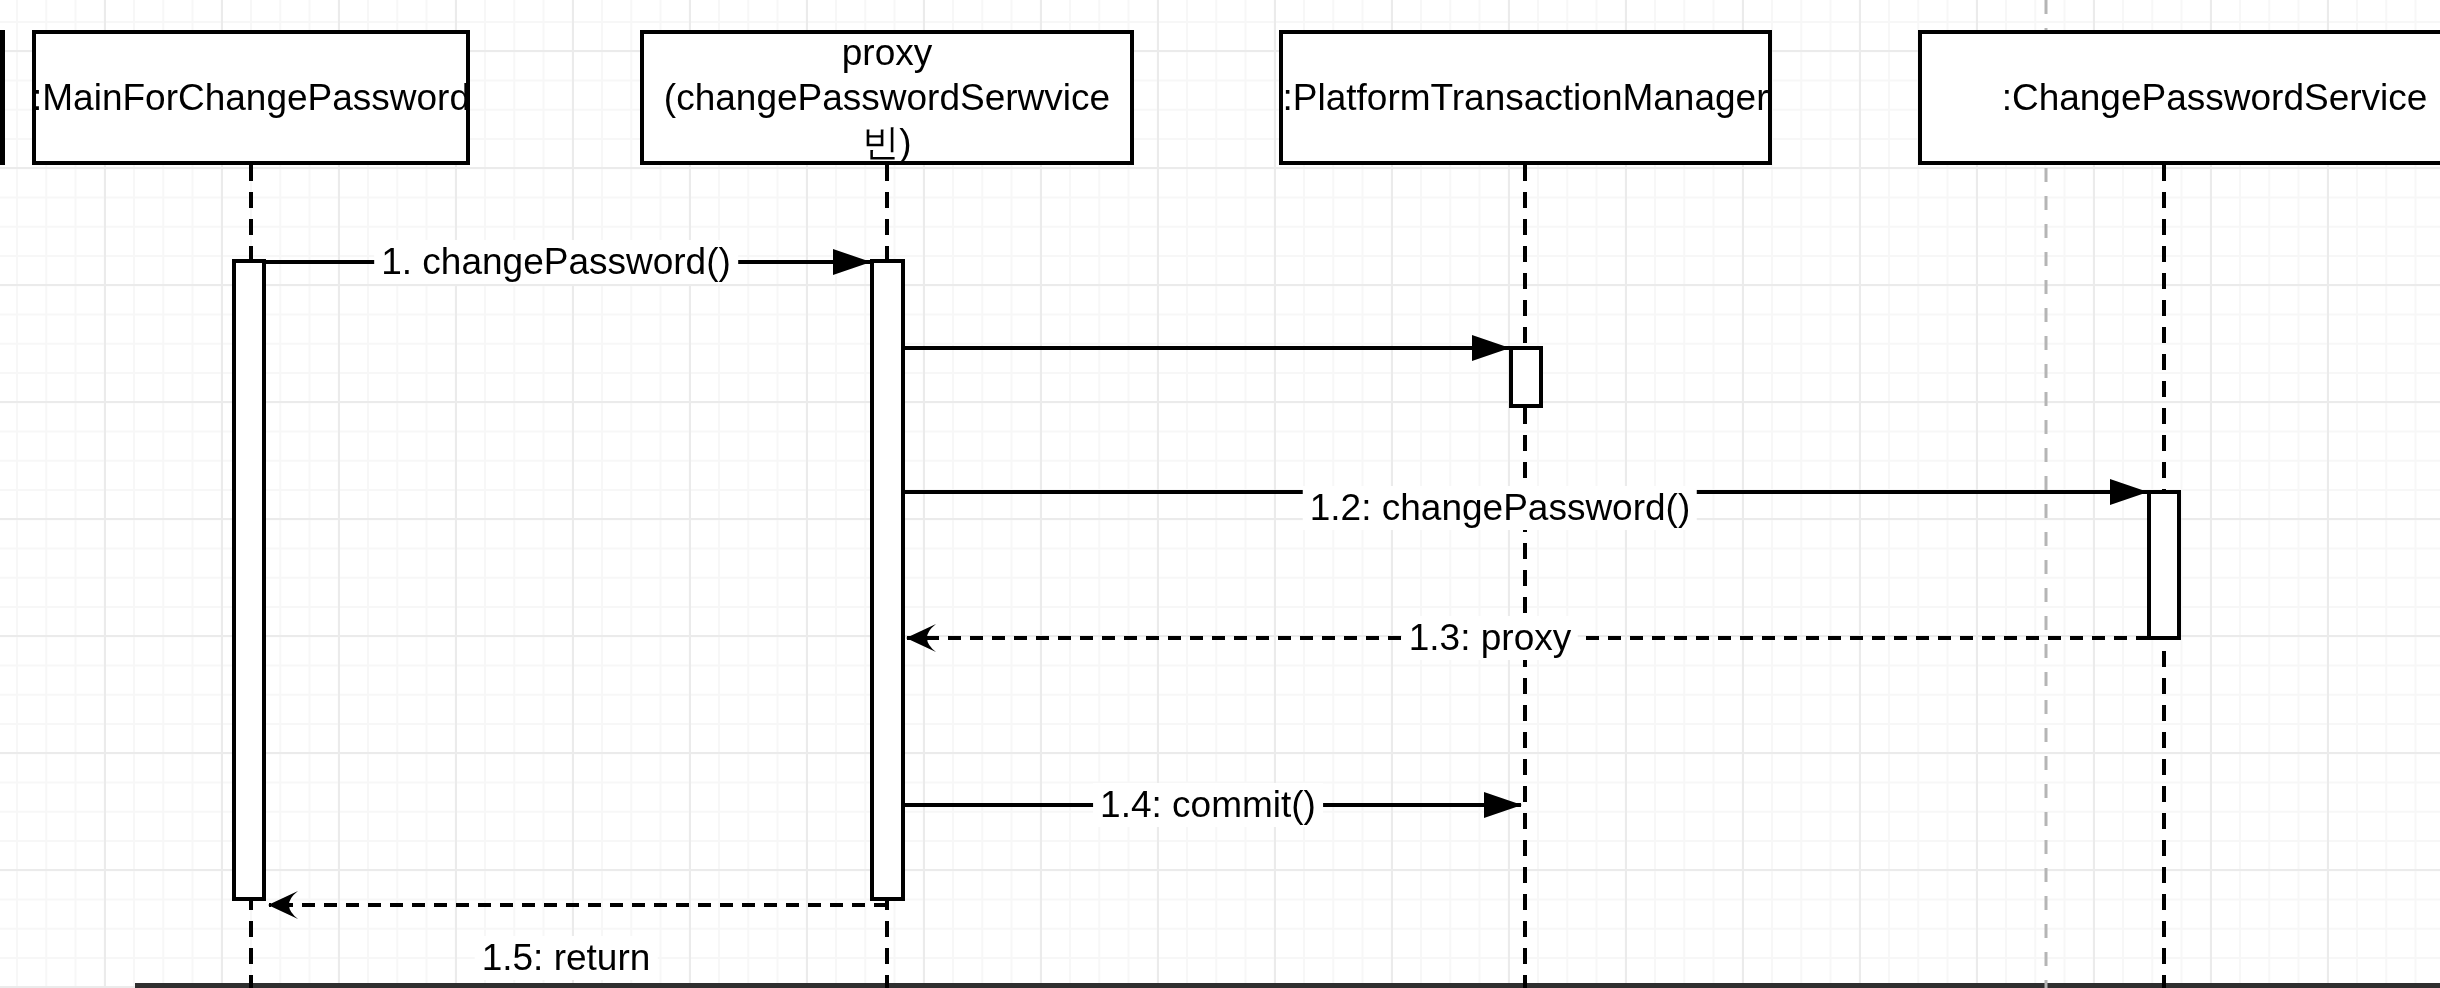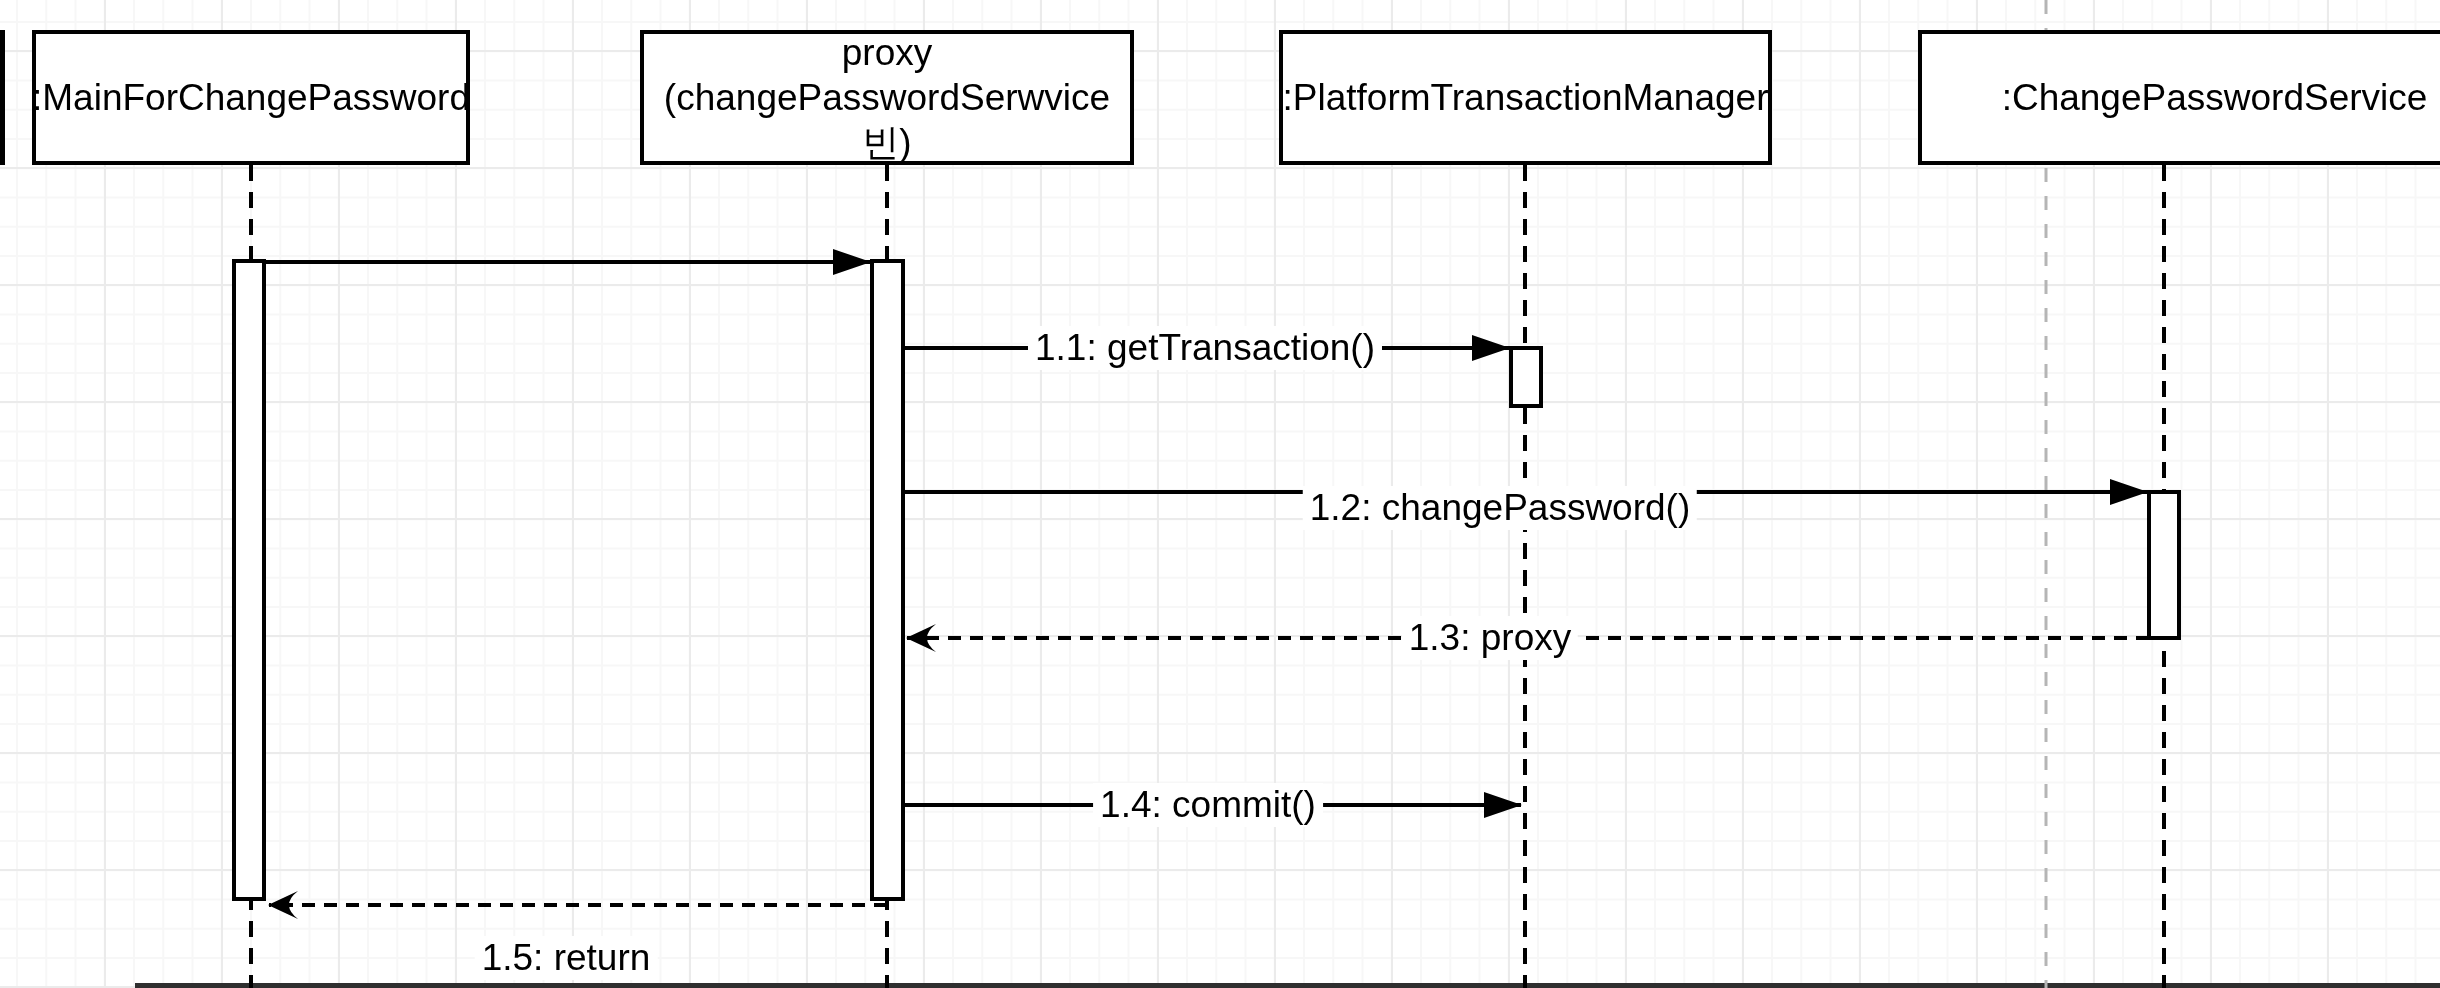--- a/index.html
+++ b/index.html
@@ -100,19 +100,19 @@
     <line x1="903" y1="805" x2="1521" y2="805" stroke="#000" stroke-width="4" marker-end="url(#mFilled)"></line>
     <line x1="887" y1="905" x2="269" y2="905" stroke="#000" stroke-width="4" stroke-dasharray="13 9" marker-end="url(#mOpen)"></line>
   </svg>
 
   <div class="actor" style="left:640px; width:494px;">proxy
 (changePasswordSerwvice 빈)</div>
   <div class="actor" style="left:32px; width:438px;">:MainForChangePassword</div>
   <div class="actor" style="left:1279px; width:493px;">:PlatformTransactionManager</div>
   <div class="actor" style="left:1918px; width:593px;">:ChangePasswordService</div>
 
-  <div class="msg-label" style="left:1205px; top:348px;">1.1: getTransaction()</div>
+  <div class="msg-label" style="left:556px; top:262px;">1. changePassword()</div>
   <div class="msg-label" style="left:1500px; top:508px;text-align:center;">1.2: changePassword()</div>
   <div class="msg-label" style="left:1490px; top:638px;">1.3: proxy</div>
   <div class="msg-label" style="left:1208px; top:805px;">1.4: commit()</div>
   <div class="msg-label" style="left:566px; top:958px;">1.5: return</div>
 
 </div>
 
 </body></html>

